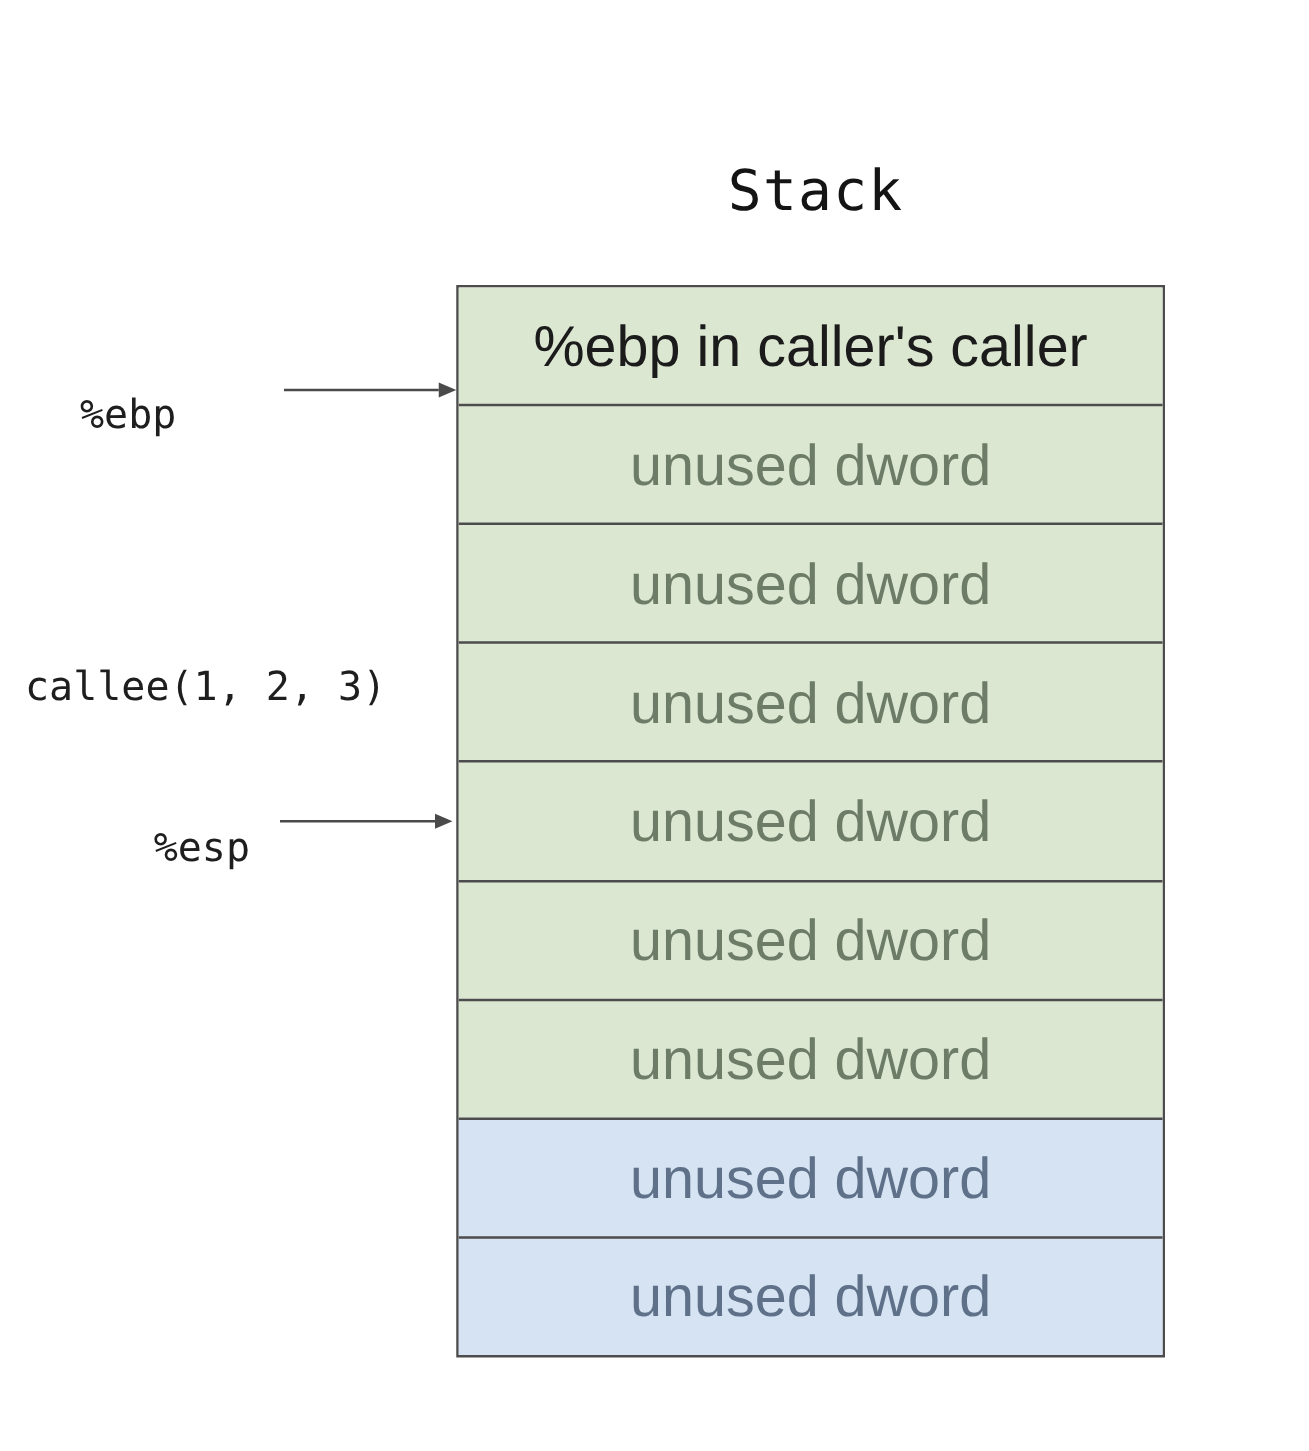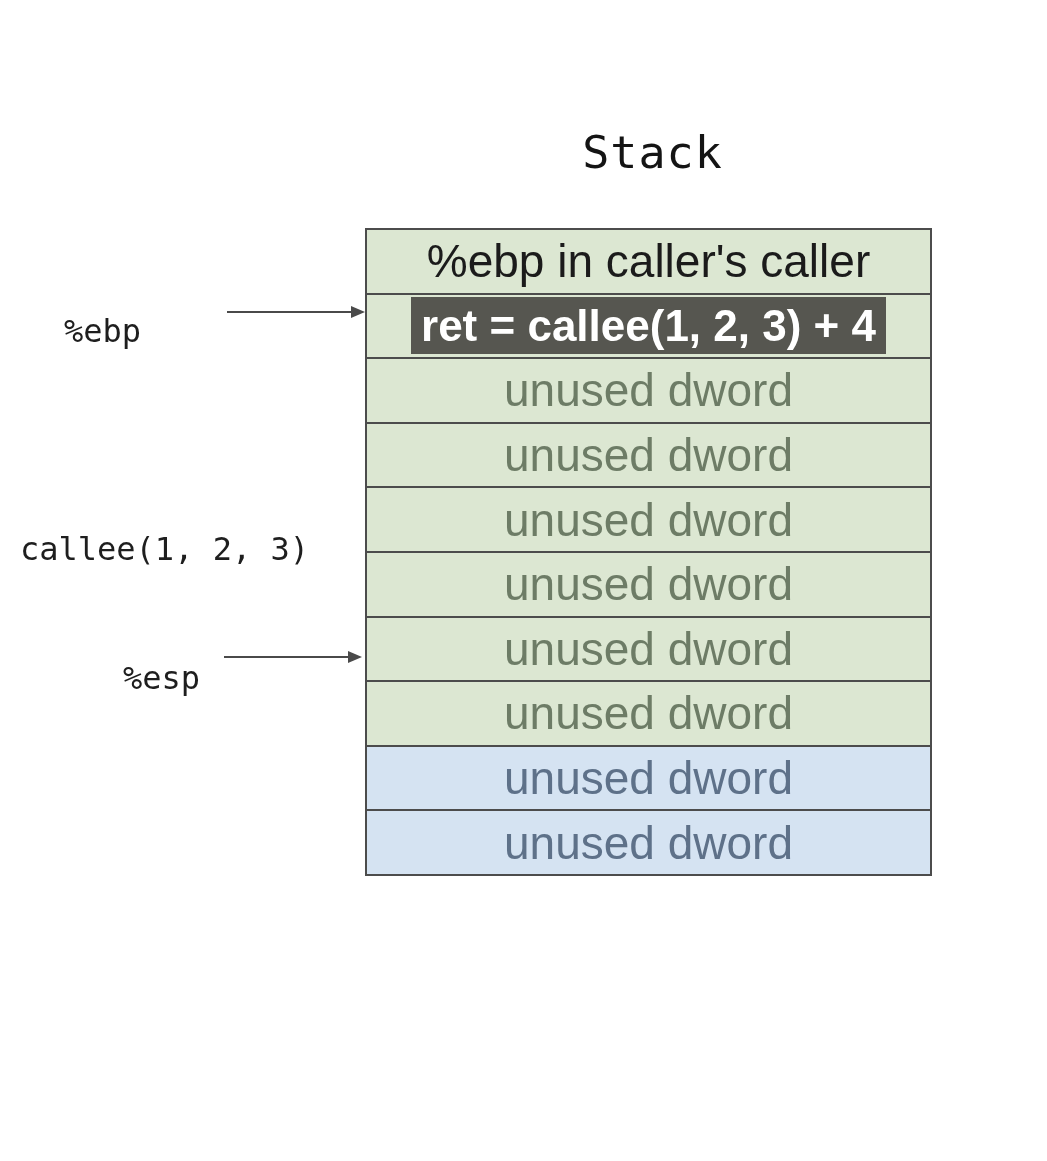--- a/index.html
+++ b/index.html
@@ -24,21 +24,21 @@
     font-weight: 500;
     color: #141414;
     letter-spacing: 1px;
   }
 
   .stack {
     position: absolute;
     left: 365px;
     top: 228px;
     width: 567px;
-    height: 648px;
+    height: 858px;
     box-sizing: border-box;
     border: 2px solid var(--border);
     display: flex;
     flex-direction: column;
   }
   .stack-row {
     flex: 1;
     display: flex;
     align-items: center;
     justify-content: center;
@@ -99,23 +99,20 @@
   <div class="label esp">%esp</div>
   <svg class="arrow esp-arrow" width="138" height="18" viewBox="0 0 138 18">
     <line x1="0" y1="9" x2="124" y2="9"></line>
     <polygon points="124,3 138,9 124,15"></polygon>
   </svg>
 
   <div class="stack">
     <div class="stack-row v-green em-dark">
         <span class="cell-text">%ebp in caller's caller</span>
       </div>
-    <div class="stack-row v-green highlighted">
-        <span class="cell-text">ret = callee(1, 2, 3) + 4</span>
-      </div>
     <div class="stack-row v-green">
         <span class="cell-text">unused dword</span>
       </div>
     <div class="stack-row v-green">
         <span class="cell-text">unused dword</span>
       </div>
     <div class="stack-row v-green">
         <span class="cell-text">unused dword</span>
       </div>
     <div class="stack-row v-green">

